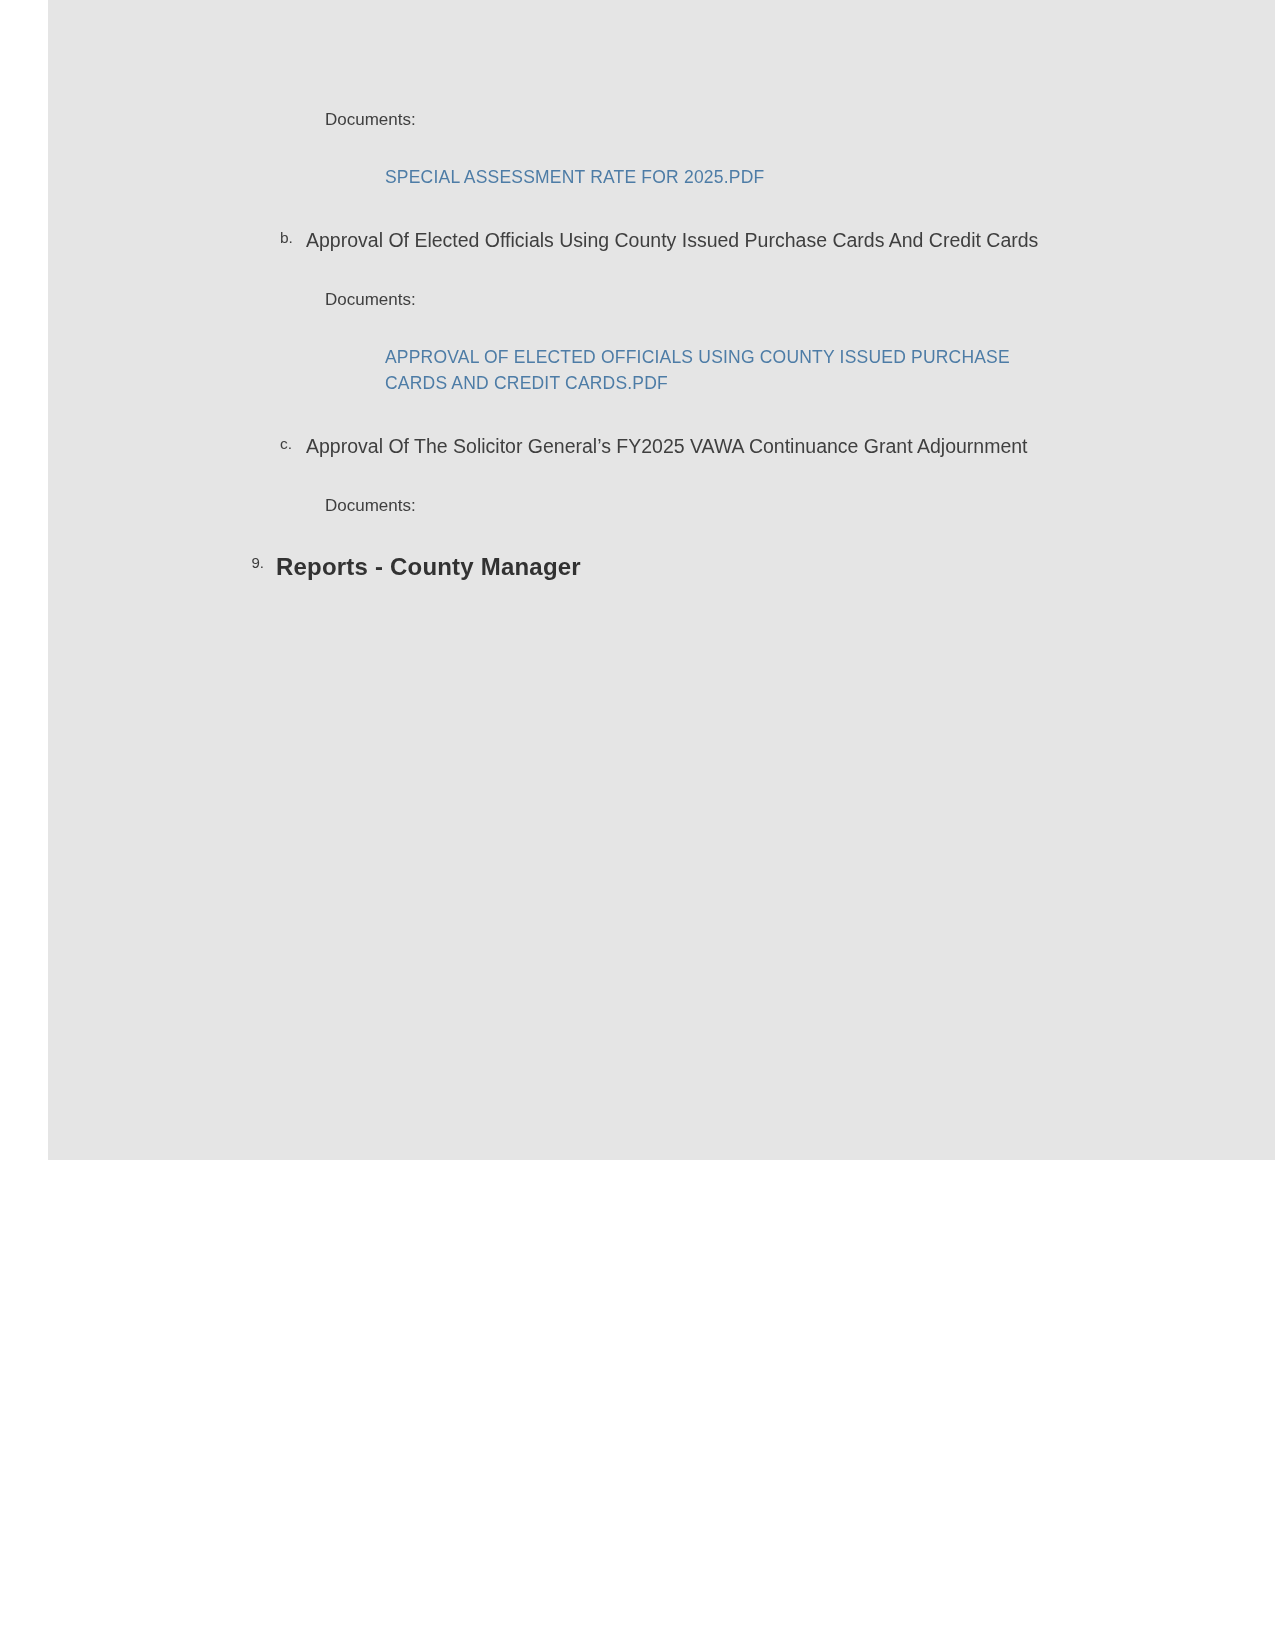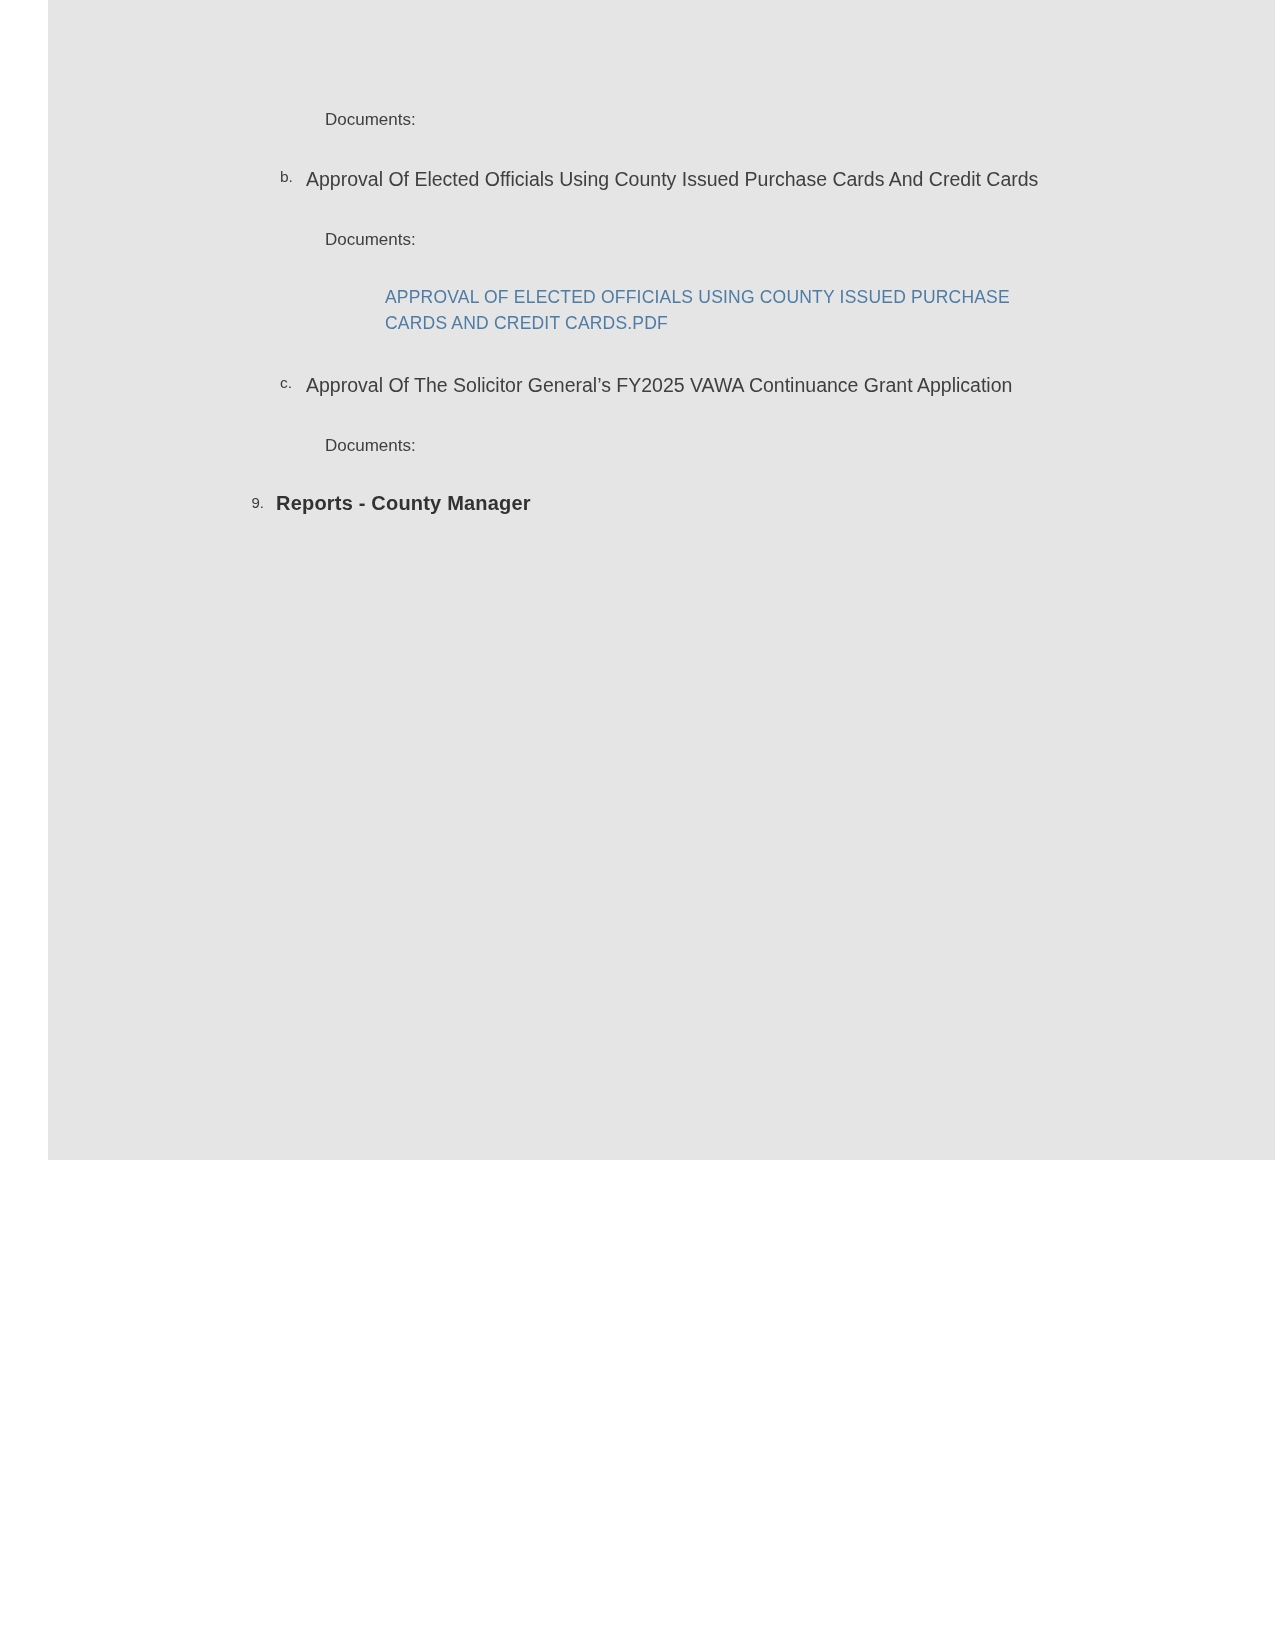--- a/index.html
+++ b/index.html
@@ -69,45 +69,46 @@
     flex: 0 0 26px;
     text-align: right;
     font-size: 15px;
     line-height: 1.2;
     padding-top: 4px;
     color: #3a3a3a;
   }
   .main-item .title {
     margin-left: 12px;
     max-width: 750px;
-    font-size: 20px;
+    font-size: 24px;
     font-weight: bold;
     line-height: 1.38;
     color: #323232;
     letter-spacing: 0.2px;
   }
 </style>
 </head>
 <body>
 
 <div class="page">
   <div class="content">
 
     <div class="doc-label" style="margin-top:0">Documents:</div>
+    <a class="doc-link" href="#">SPECIAL ASSESSMENT RATE FOR 2025.PDF</a>
 
     <div class="sub-item">
       <span class="letter">b.</span>
       <span class="sub-text">Approval Of Elected Officials Using County Issued Purchase Cards And Credit Cards</span>
     </div>
     <div class="doc-label">Documents:</div>
     <a class="doc-link" href="#">APPROVAL OF ELECTED OFFICIALS USING COUNTY ISSUED PURCHASE CARDS AND CREDIT CARDS.PDF</a>
 
     <div class="sub-item">
       <span class="letter">c.</span>
-      <span class="sub-text">Approval Of The Solicitor General’s FY2025 VAWA Continuance Grant Application</span>
+      <span class="sub-text">Approval Of The Solicitor General’s FY2025 VAWA Continuance Grant Adjournment</span>
     </div>
     <div class="doc-label">Documents:</div>
 
     <div class="main-item" style="margin-top:34px">
       <span class="num">9.</span>
       <span class="title">Reports - County Manager</span>
     </div>
 
 
 

